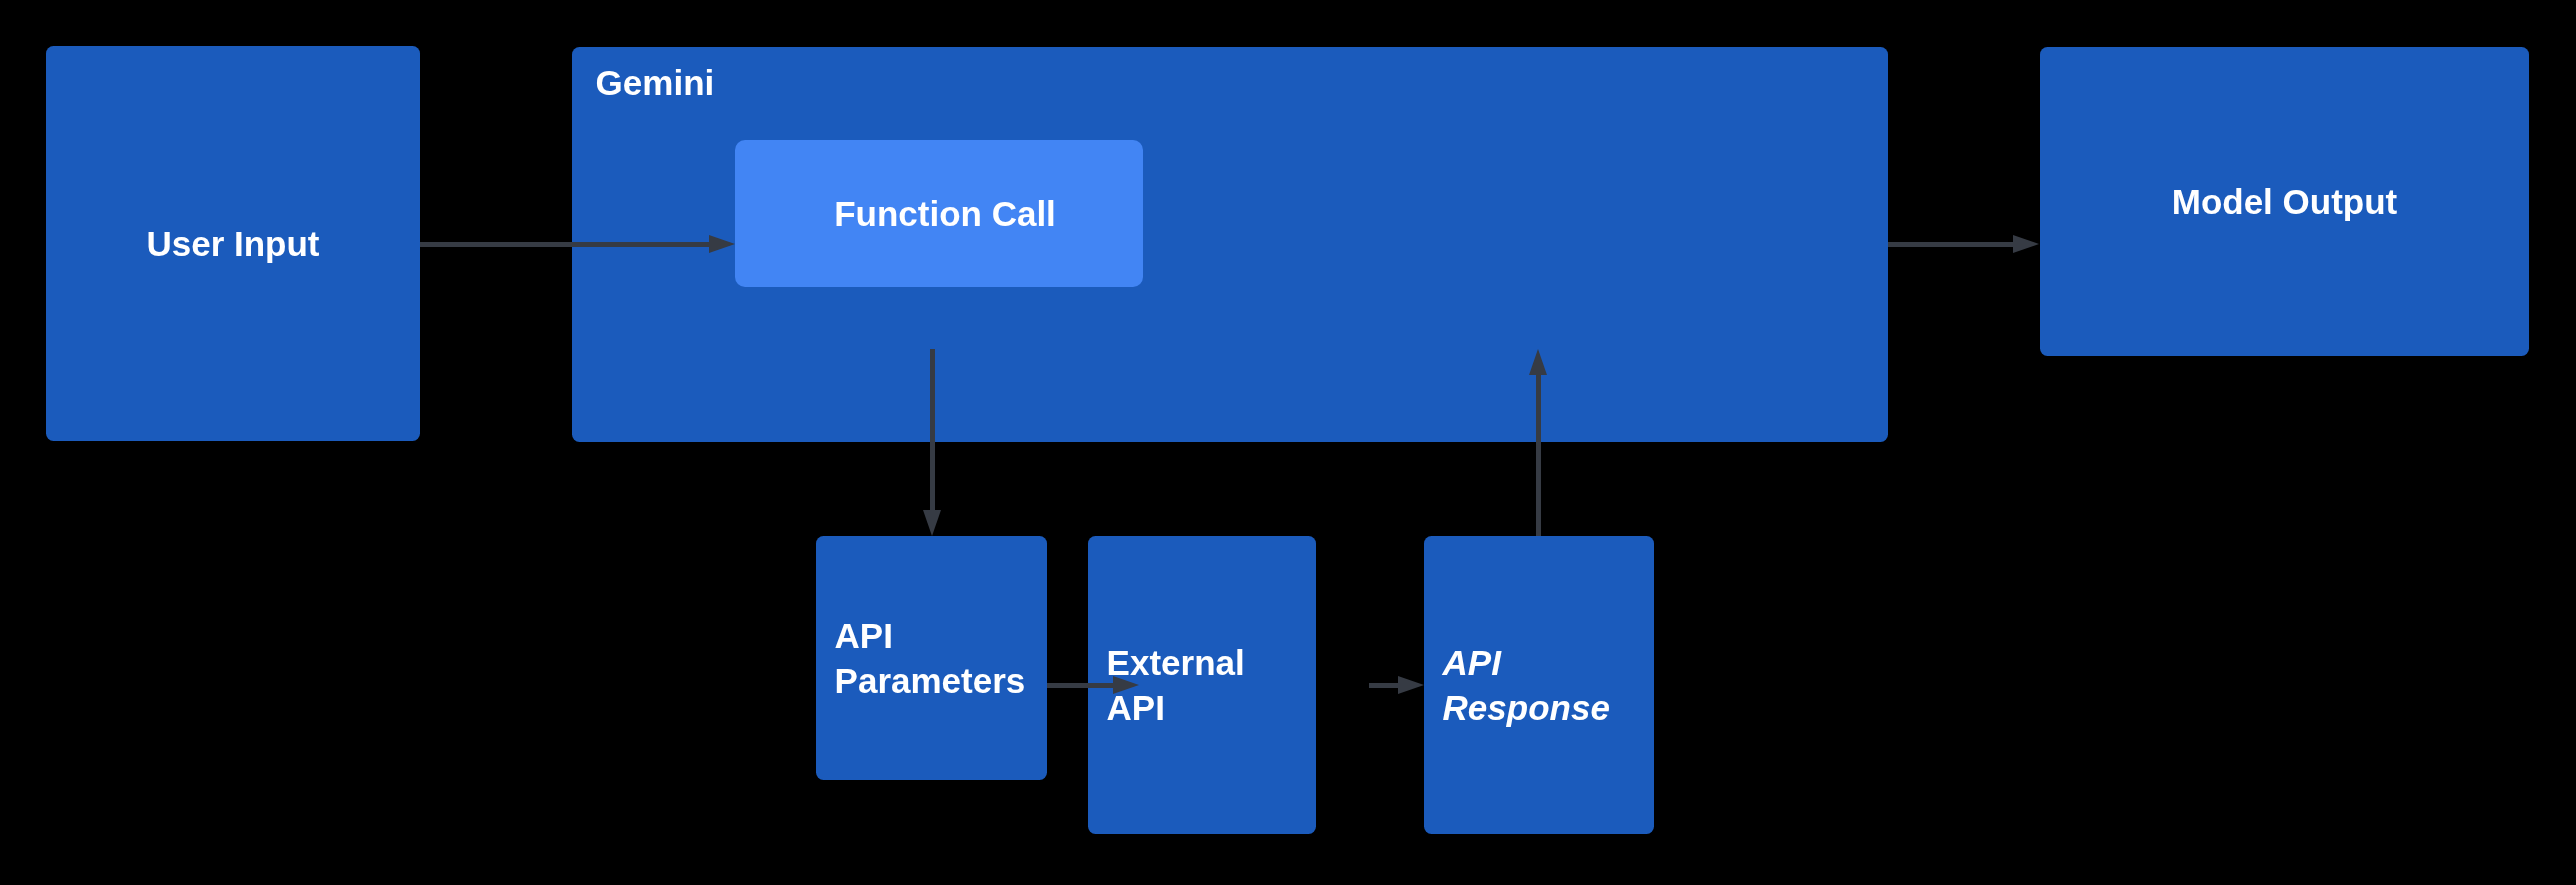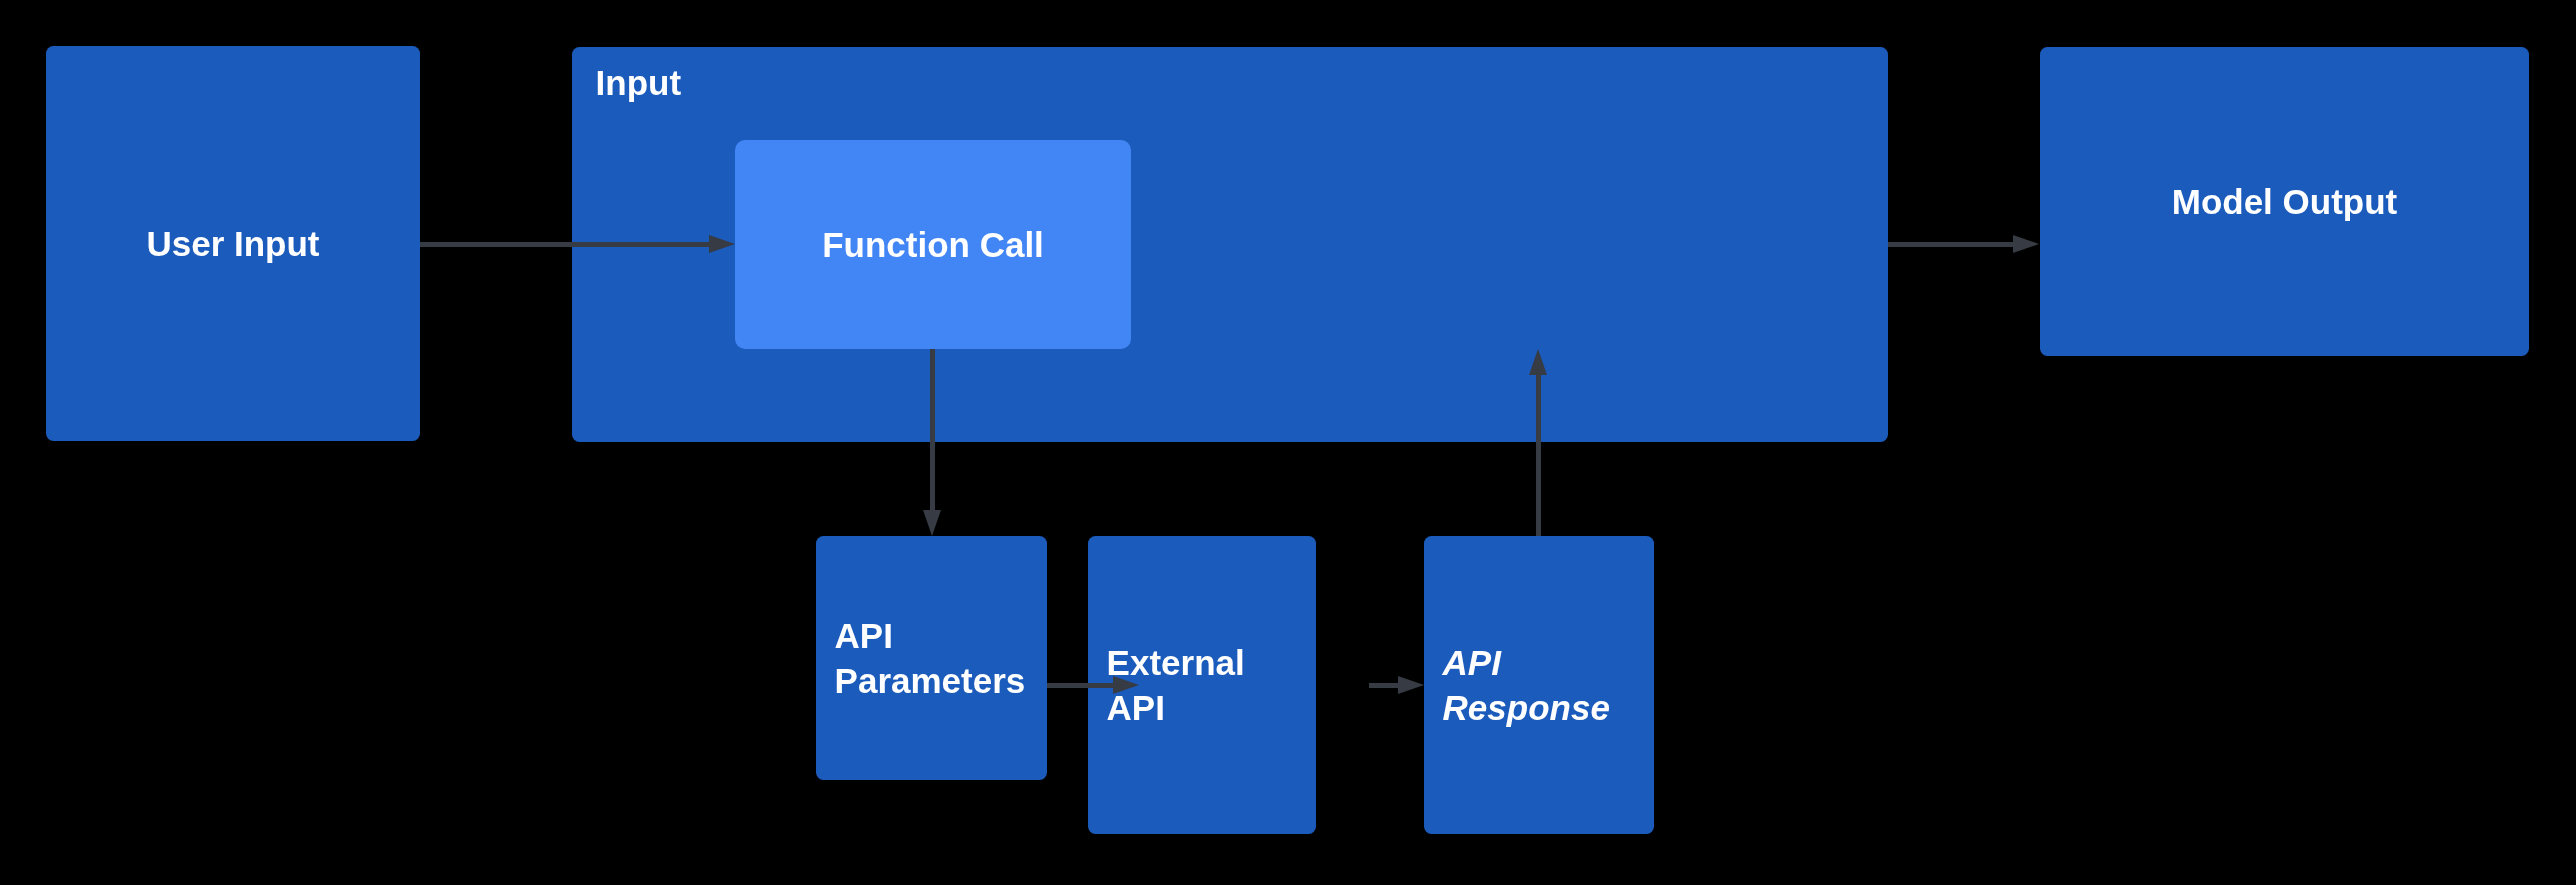--- a/index.html
+++ b/index.html
@@ -38,21 +38,21 @@
   }
   .container-label{
     position:absolute;
     left:23.6px;top:16px;
     font-size:35px;font-weight:700;
     color:var(--text);
   }
   
   .n-user-input   {left:46px;  top:46px;  width:374px;  height:395px;}
   .n-gemini       {left:572px; top:47px;  width:1316px; height:395px;}
-  .n-function-call{left:163px; top:93px; width:396px;  height:209px;}
+  .n-function-call{left:163px; top:93px; width:396px;  height:147px;padding-left:12px;}
   .n-function-response{left:768px; top:93px; width:396px; height:210px;}
   .n-model-output {left:2040px;top:47px;  width:489px;  height:309px;}
   .n-api-parameters{left:816px;top:536px;width:231px;  height:244px; padding:0 18.6px; box-sizing:border-box;}
   .n-external-api {left:1088px;top:536px; width:228px;  height:298px; padding:0 18.6px; box-sizing:border-box;}
   .n-api-response {left:1424px;top:536px; width:230px;  height:298px; padding:0 18.6px; box-sizing:border-box;font-style:italic;}
   
   .shaft{position:absolute;background:var(--arrow);}
   .head{position:absolute;width:0;height:0;}
   .head-right{border-top:9.3px solid transparent;border-bottom:9.3px solid transparent;border-left:26px solid var(--arrow);}
   .head-down {border-left:9.3px solid transparent;border-right:9.3px solid transparent;border-top:26px solid var(--arrow);}
@@ -61,21 +61,21 @@
 </head>
 <body>
 
 <div class="canvas">
 
   <div class="node n-user-input">
     <span>User Input</span>
   </div>
 
   <div class="container-node n-gemini">
-    <div class="container-label">Input</div>
+    <div class="container-label">Gemini</div>
 
     <div class="node highlight n-function-call">
       <span>Function Call</span>
     </div>
 
   </div>
 
   <div class="node n-model-output">
     <span>Model Output</span>
   </div>

